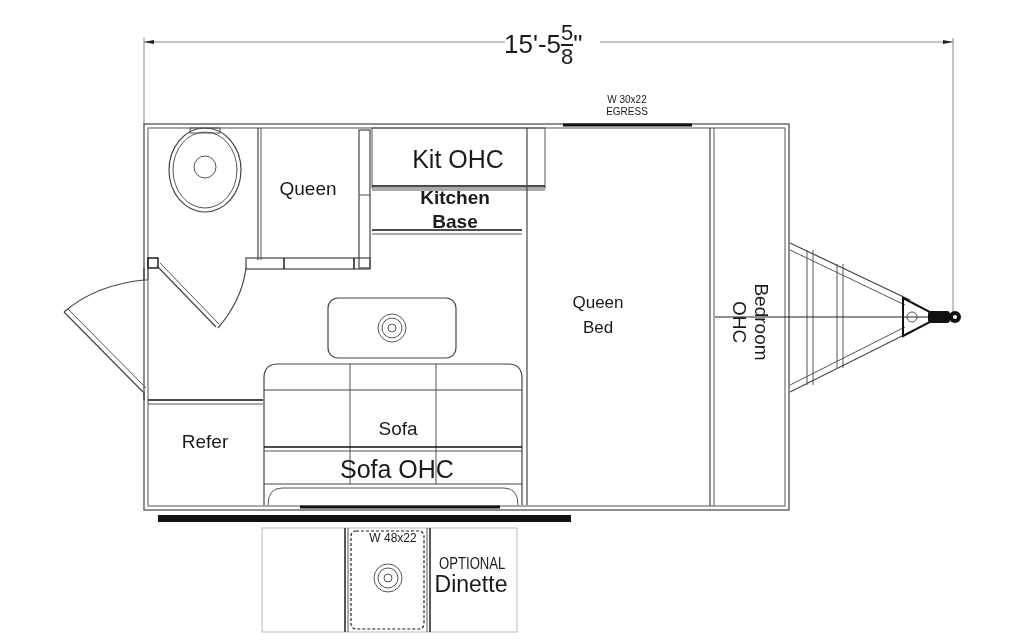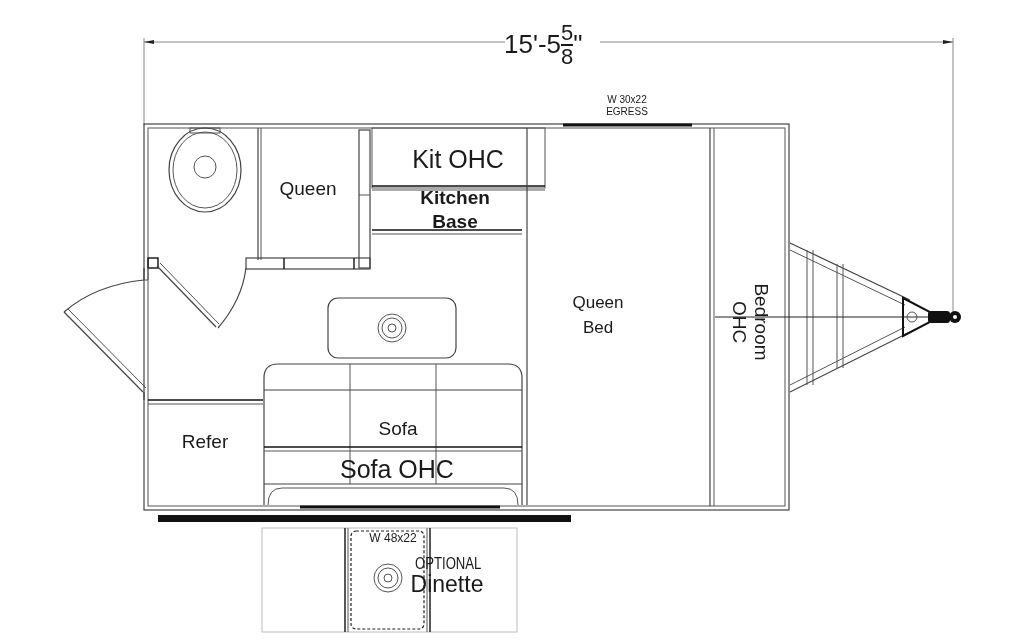--- a/index.html
+++ b/index.html
@@ -165,16 +165,16 @@
 </div>
 
 <div class="txt" style="left:170px; top:431px; font-size:19px; width:70px;">Refer</div>
 
 <div class="txt" style="left:366px; top:418px; font-size:19px; width:64px;">Sofa</div>
 
 <div class="txt" style="left:340px; top:455px; font-size:25px; width:106px;">Sofa OHC</div>
 
 <div class="txt" style="left:360px; top:532px; font-size:12px; width:66px;">W 48x22</div>
 
-<div class="txt" style="left:408px; top:554px; width:78px; line-height:20px;text-align:center;">
+<div class="txt" style="left:432px; top:554px; width:78px; line-height:20px;text-align:center;">
   <div style="font-size:16px; transform:scaleX(0.82); transform-origin:center;">OPTIONAL</div>
   <div style="font-size:23px;">Dinette</div>
 </div>
 
 </body></html>

